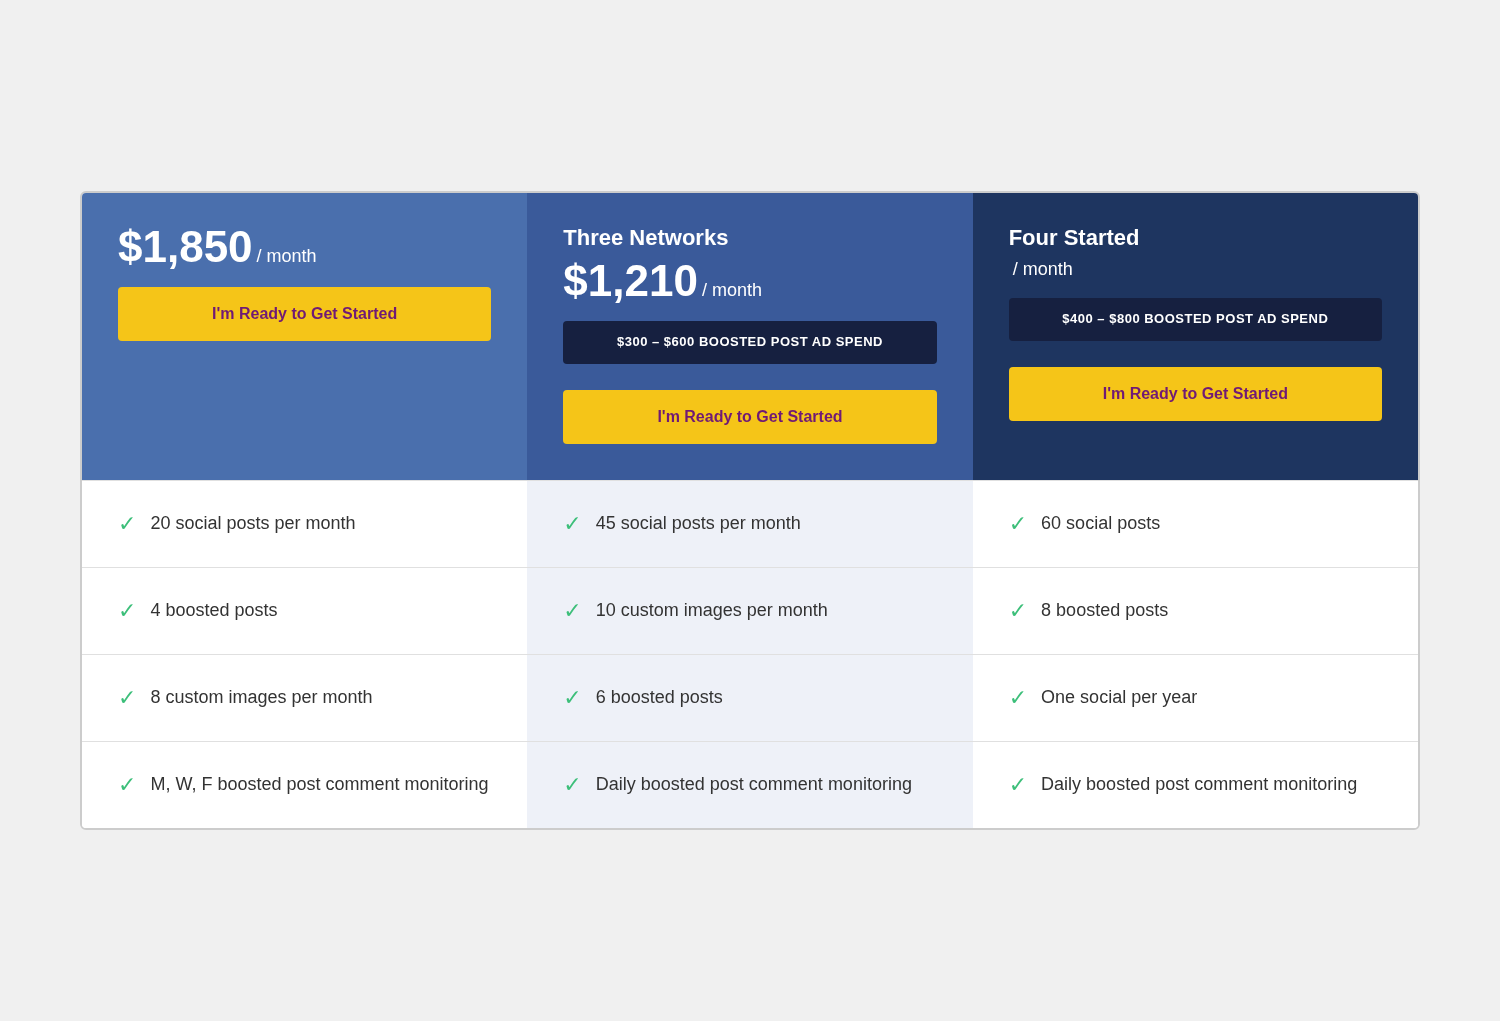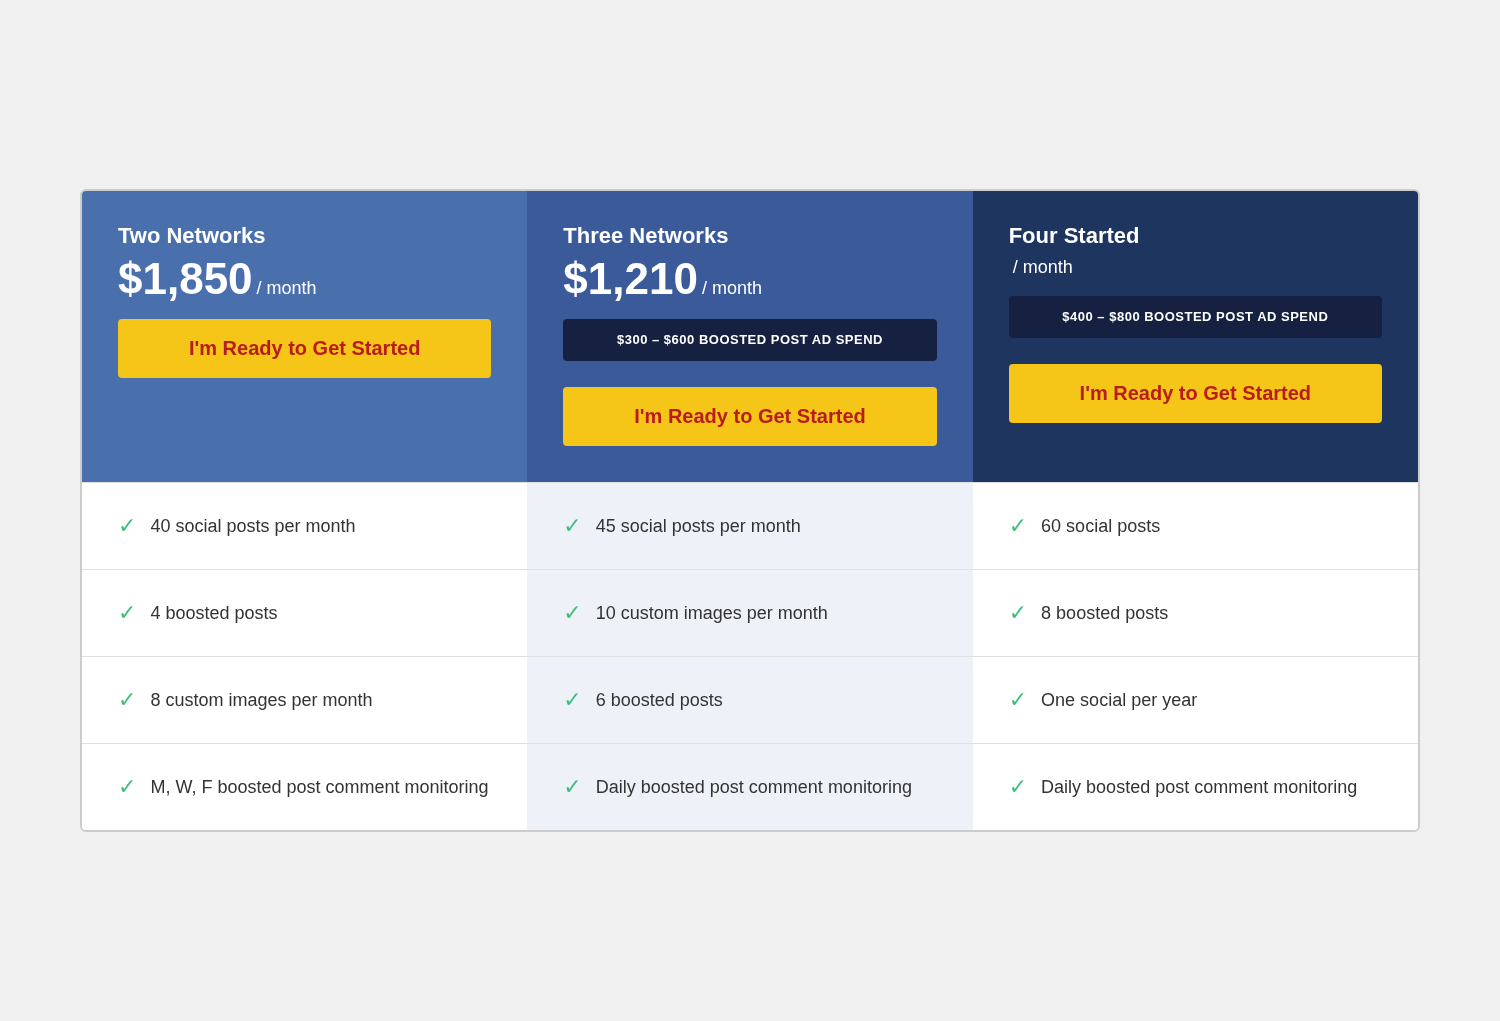--- a/index.html
+++ b/index.html
@@ -61,22 +61,22 @@
       padding: 12px 16px;
       border-radius: 4px;
       text-align: center;
       margin-bottom: 26px;
       line-height: 1.4;
     }
     .cta-button {
       display: block;
       width: 100%;
       background: #f5c518;
-      color: #b91c1c;
-      font-size: 20px;
+      color: #701a75;
+      font-size: 16px;
       font-weight: 700;
       border: none;
       border-radius: 4px;
       padding: 18px 12px;
       cursor: pointer;
       text-align: center;
     }
 
     
     .features-table {
@@ -102,21 +102,20 @@
       flex-shrink: 0;
     }
   </style>
 </head>
 <body>
 
 <div class="pricing-wrapper">
 
   <div class="pricing-header" id="header-container">
       <div class="plan-header plan-1">
-    <div class="plan-name">Two Networks</div>
     <div class="plan-price-row">
       <span class="plan-price">$1,850</span>
       <span class="plan-per">/ month</span>
     </div>
     <button class="cta-button">I'm Ready to Get Started</button>
   </div>
       <div class="plan-header plan-2">
     <div class="plan-name">Three Networks</div>
     <div class="plan-price-row">
       <span class="plan-price">$1,210</span>
@@ -131,21 +130,21 @@
       <span class="plan-per">/ month</span>
     </div>
     <div class="ad-spend-badge">$400 – $800 BOOSTED POST AD SPEND</div>
     <button class="cta-button">I'm Ready to Get Started</button>
   </div>
     </div>
 
   <div class="features-table" id="features-container">
       <div class="feature-cell">
       <span class="check-icon">✓</span>
-      <span>40 social posts per month</span>
+      <span>20 social posts per month</span>
     </div>
       <div class="feature-cell highlighted">
       <span class="check-icon">✓</span>
       <span>45 social posts per month</span>
     </div>
       <div class="feature-cell">
       <span class="check-icon">✓</span>
       <span>60 social posts</span>
     </div>
       <div class="feature-cell">

